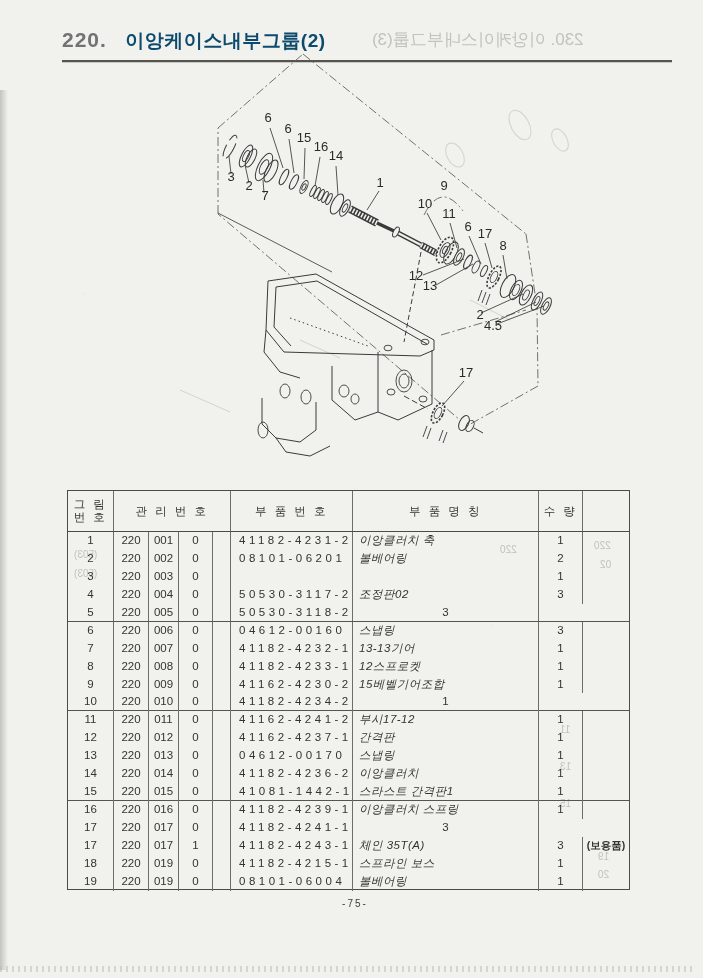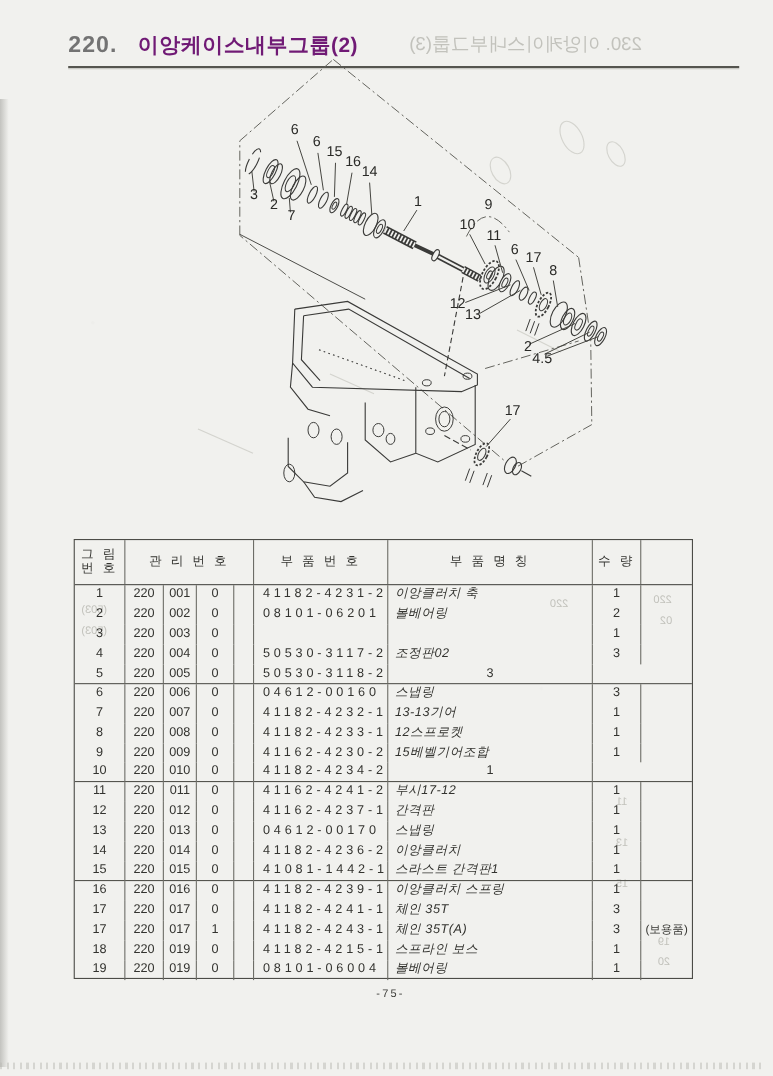--- a/index.html
+++ b/index.html
@@ -16,21 +16,21 @@
       radial-gradient(circle at 12% 30%, rgba(120,120,115,.05) 0 1px, transparent 2px),
       radial-gradient(circle at 70% 64%, rgba(120,120,115,.04) 0 1px, transparent 2px);
   }
   .edge-left{position:absolute;left:0;top:90px;width:8px;height:880px;
     background:linear-gradient(90deg,rgba(120,120,114,.38),rgba(120,120,114,0));}
   .edge-bottom{position:absolute;left:0;top:966px;width:692px;height:6px;opacity:.5;
     background:repeating-linear-gradient(90deg,#b9b9b3 0 2px,transparent 2px 6px);}
   
   .title-row{position:absolute;left:62px;top:28px;width:612px;}
   .title-no{font-size:21px;font-weight:700;letter-spacing:1px;display:inline-block;color:#737373;}
-  .title-text{font-size:19px;font-weight:600;letter-spacing:.5px;display:inline-block;margin-left:14px;color:#701a75;}
+  .title-text{font-size:19px;font-weight:600;letter-spacing:.5px;display:inline-block;margin-left:14px;color:#0c4a6e;}
   .title-rule{position:absolute;left:62px;top:60px;width:610px;height:2px;background:#55554f;}
   .title-rule:after{content:"";position:absolute;left:0;top:2px;width:100%;height:1px;background:#c9c9c3;}
   
   .ghost{position:absolute;color:#c2c2bc;transform:scaleX(-1);transform-origin:center;
     white-space:nowrap;pointer-events:none;}
   
   #diagram{position:absolute;left:140px;top:40px;}
   .frame-line{stroke:#62625c;stroke-width:.9;fill:none;stroke-dasharray:9 3 2 3;}
   .solid-thin{stroke:#4a4a46;stroke-width:.9;fill:none;}
   .part{stroke:#3a3a38;stroke-width:1;fill:#f1f1ee;}
@@ -52,21 +52,21 @@
   .thead .hcell{border-right:1px solid #6d6d67;display:flex;flex-direction:column;
     align-items:center;justify-content:center;font-size:11.5px;letter-spacing:2.5px;color:#33332f;}
   .thead .hcell:last-child{border-right:none;}
   .hcell .hline{line-height:13px;white-space:nowrap;}
   #tbody{position:relative;}
   .trow{display:grid;grid-template-columns:46px 35px 30px 34px 18px 122px 186px 44px 46px;
     height:17.95px;box-sizing:border-box;}
   .trow.group-end{border-bottom:1.1px solid #55554f;}
   .tcell{border-right:1px solid #6d6d67;font-size:11.5px;line-height:17.6px;color:#33332f;
     overflow:visible;white-space:nowrap;box-sizing:border-box;}
-  .tcell:last-child{border-right:none;}
+  .tcell:last-child{border-right:none;font-weight:bold;}
   .c-center{text-align:center;}
   .c-part{padding-left:8px;letter-spacing:3.5px;}
   .c-name{padding-left:6px;letter-spacing:.5px;font-style:italic;}
   .c-note{text-align:center;font-size:10.5px;letter-spacing:0;}
   
   #page-number{position:absolute;left:300px;top:898px;width:110px;text-align:center;
     font-size:10px;letter-spacing:2px;color:#3c3c38;}
 </style>
 </head>
 <body>
@@ -451,21 +451,20 @@
         <div class="tcell c-center">1</div>
         <div class="tcell c-note"></div>
       </div>
       <div class="trow">
         <div class="tcell c-center">17</div>
         <div class="tcell c-center">220</div>
         <div class="tcell c-center">017</div>
         <div class="tcell c-center">0</div>
         <div class="tcell"></div>
         <div class="tcell c-part">41182-4241-1</div>
-        <div class="tcell c-name">체인 35T</div>
         <div class="tcell c-center">3</div>
         <div class="tcell c-note"></div>
       </div>
       <div class="trow">
         <div class="tcell c-center">17</div>
         <div class="tcell c-center">220</div>
         <div class="tcell c-center">017</div>
         <div class="tcell c-center">1</div>
         <div class="tcell"></div>
         <div class="tcell c-part">41182-4243-1</div>

